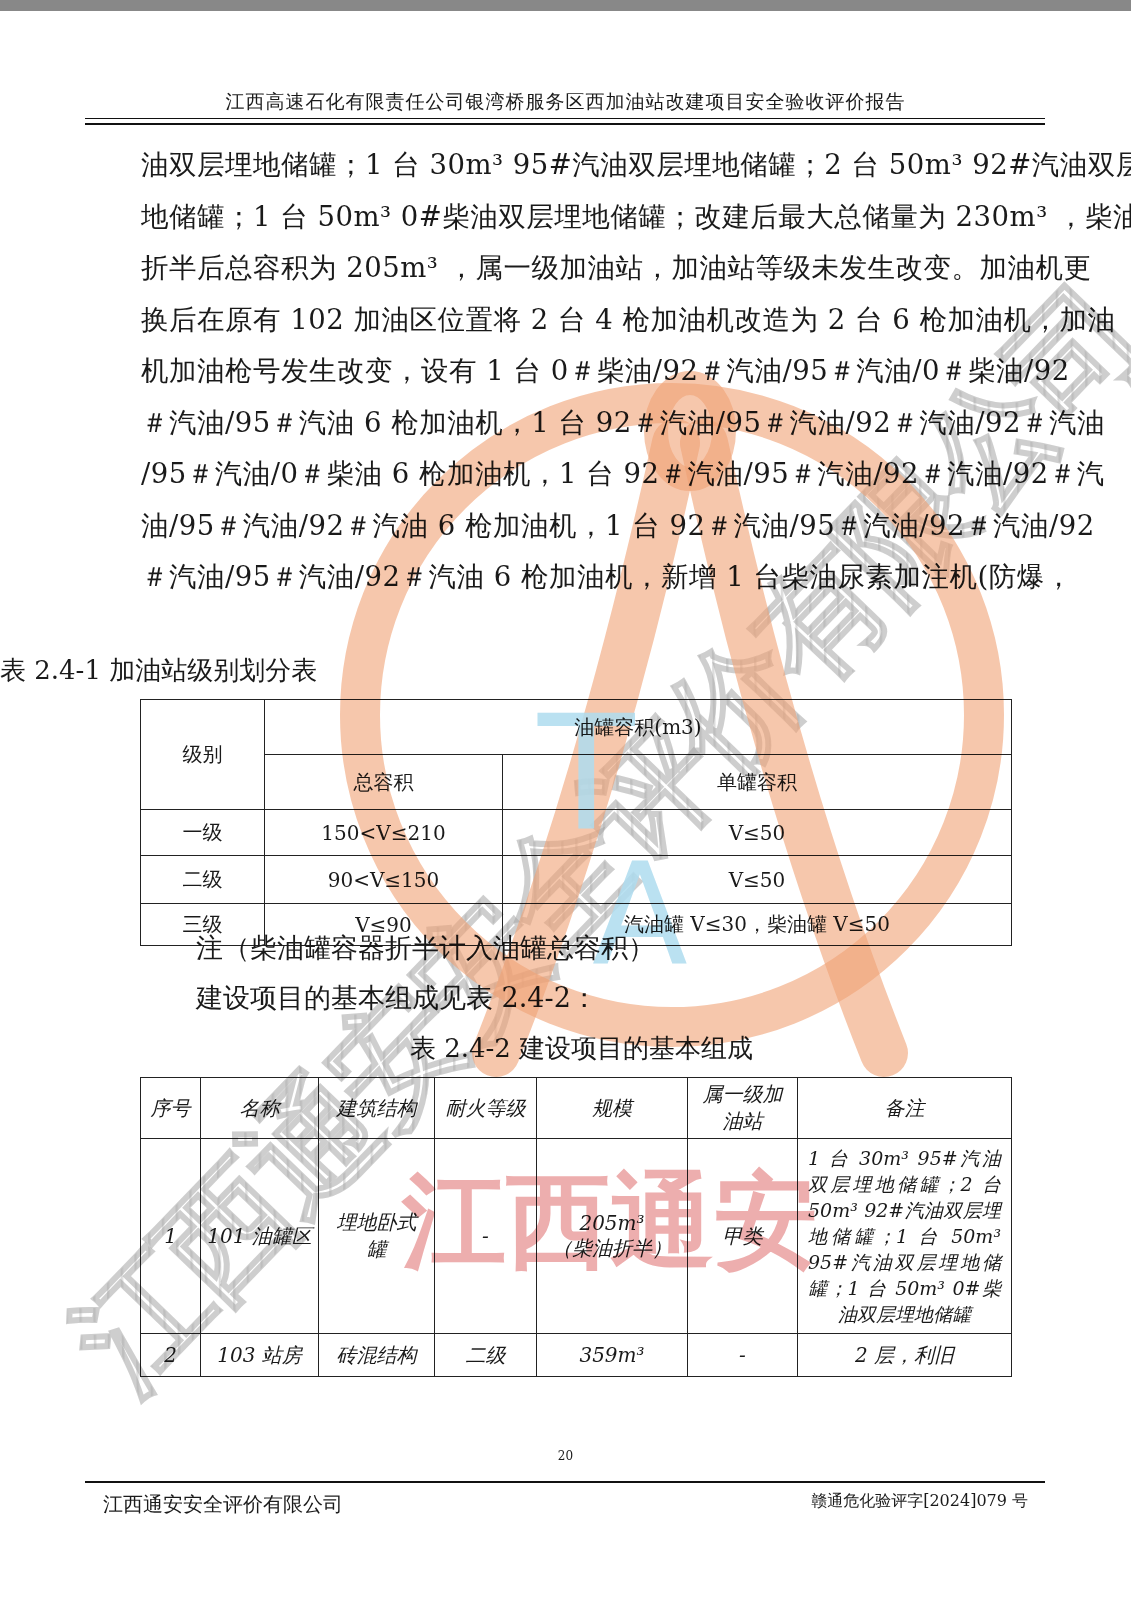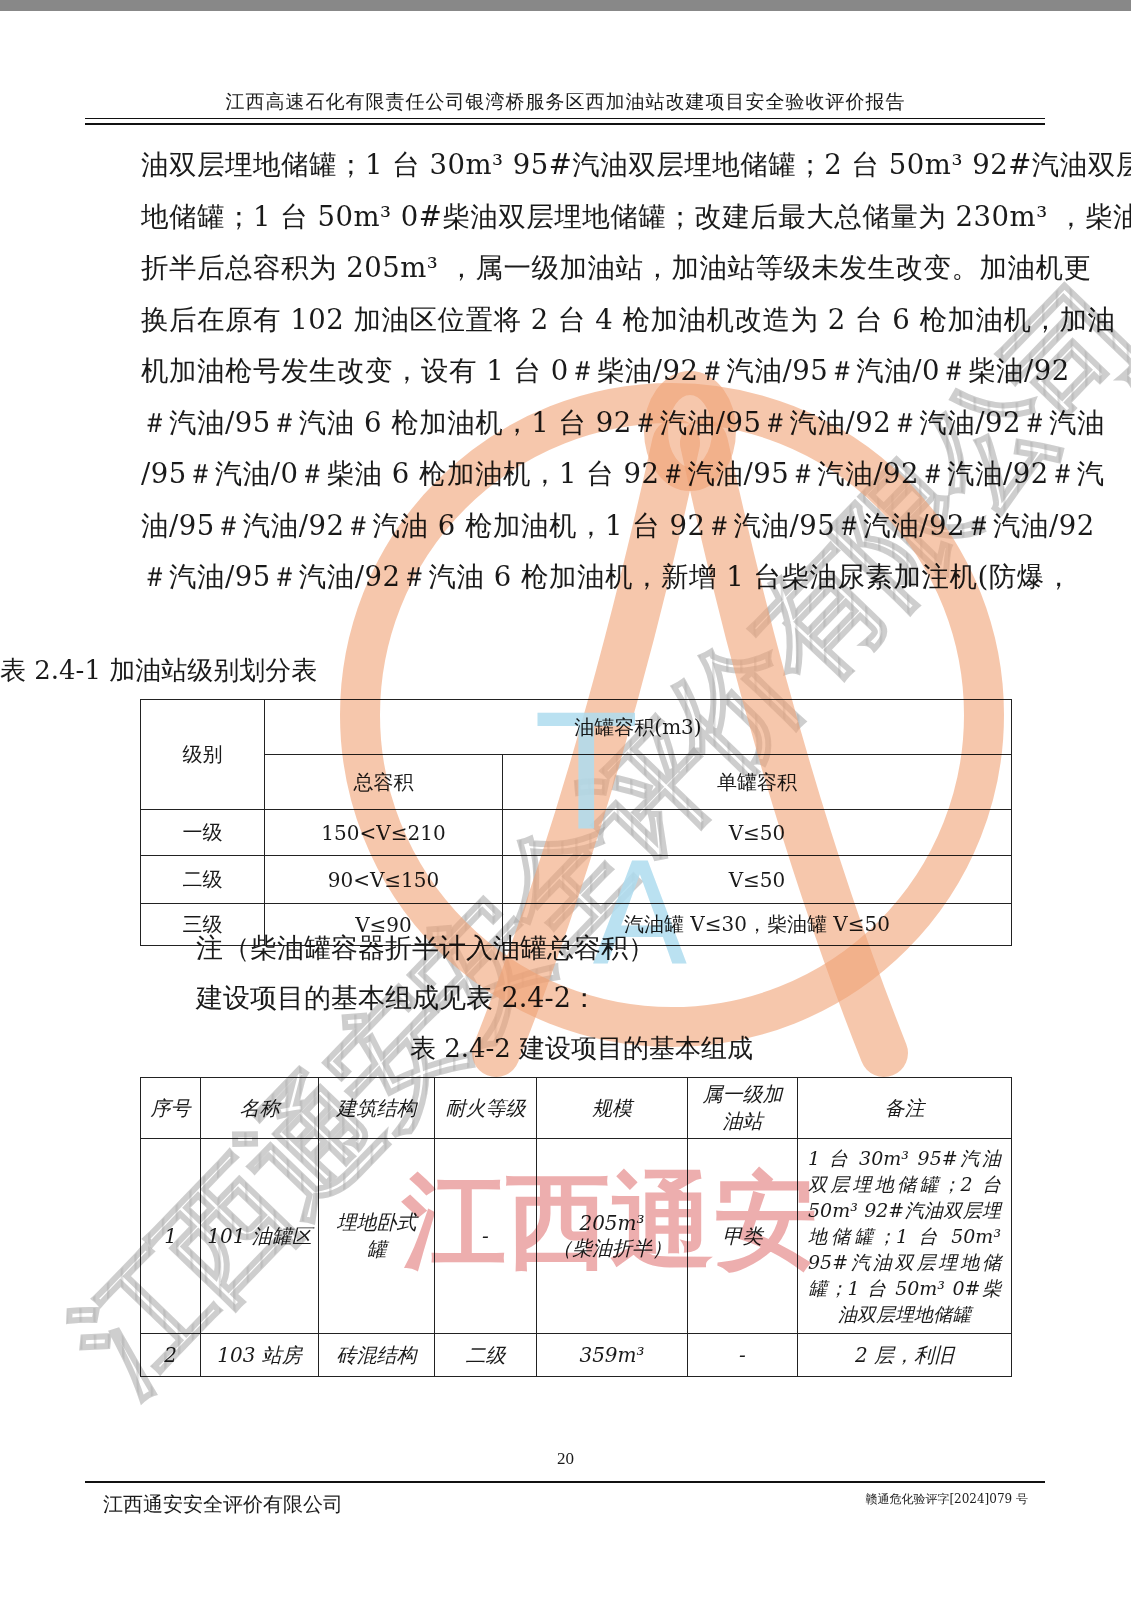--- a/index.html
+++ b/index.html
@@ -25,24 +25,24 @@
   
   .tbl-wrap1 { position:absolute; top:688px; left:140px; width:872px; }
   .tbl-wrap2 { position:absolute; top:1066px; left:140px; width:872px;font-style:italic; }
   table { border-collapse:collapse; width:100%; table-layout:fixed;
     font-size:20px; }
   td { border:1.4px solid #222; text-align:center; vertical-align:middle;
     padding:2px 5px; overflow:hidden; }
   .pre { white-space:pre-line; }
   .remark-cell { font-size:19px; line-height:26px; text-align:justify; text-align-last:center; padding:6px 10px; }
   
-  .page-number { position:absolute; top:1438px; left:0; width:100%; text-align:center; font-size:17px;font-family:Liberation Serif, serif; }
+  .page-number { position:absolute; top:1438px; left:0; width:100%; text-align:center; font-size:12px; }
   .footer-rule { position:absolute; top:1470px; left:85px; width:960px; height:0; border-top:2px solid #111; }
   .footer-left { position:absolute; top:1480px; left:103px; font-size:20px; }
-  .footer-right { position:absolute; top:1480px; right:103px; font-size:12px; }
+  .footer-right { position:absolute; top:1480px; right:103px; font-size:16px; }
   
   .wm { position:absolute; top:0; left:0; z-index:3; pointer-events:none; mix-blend-mode:multiply; }
 </style>
 </head>
 <body>
 
 <div class="page">
 
   <div class="doc-header">江西高速石化有限责任公司银湾桥服务区西加油站改建项目安全验收评价报告</div>
   <div class="header-rule"></div>

